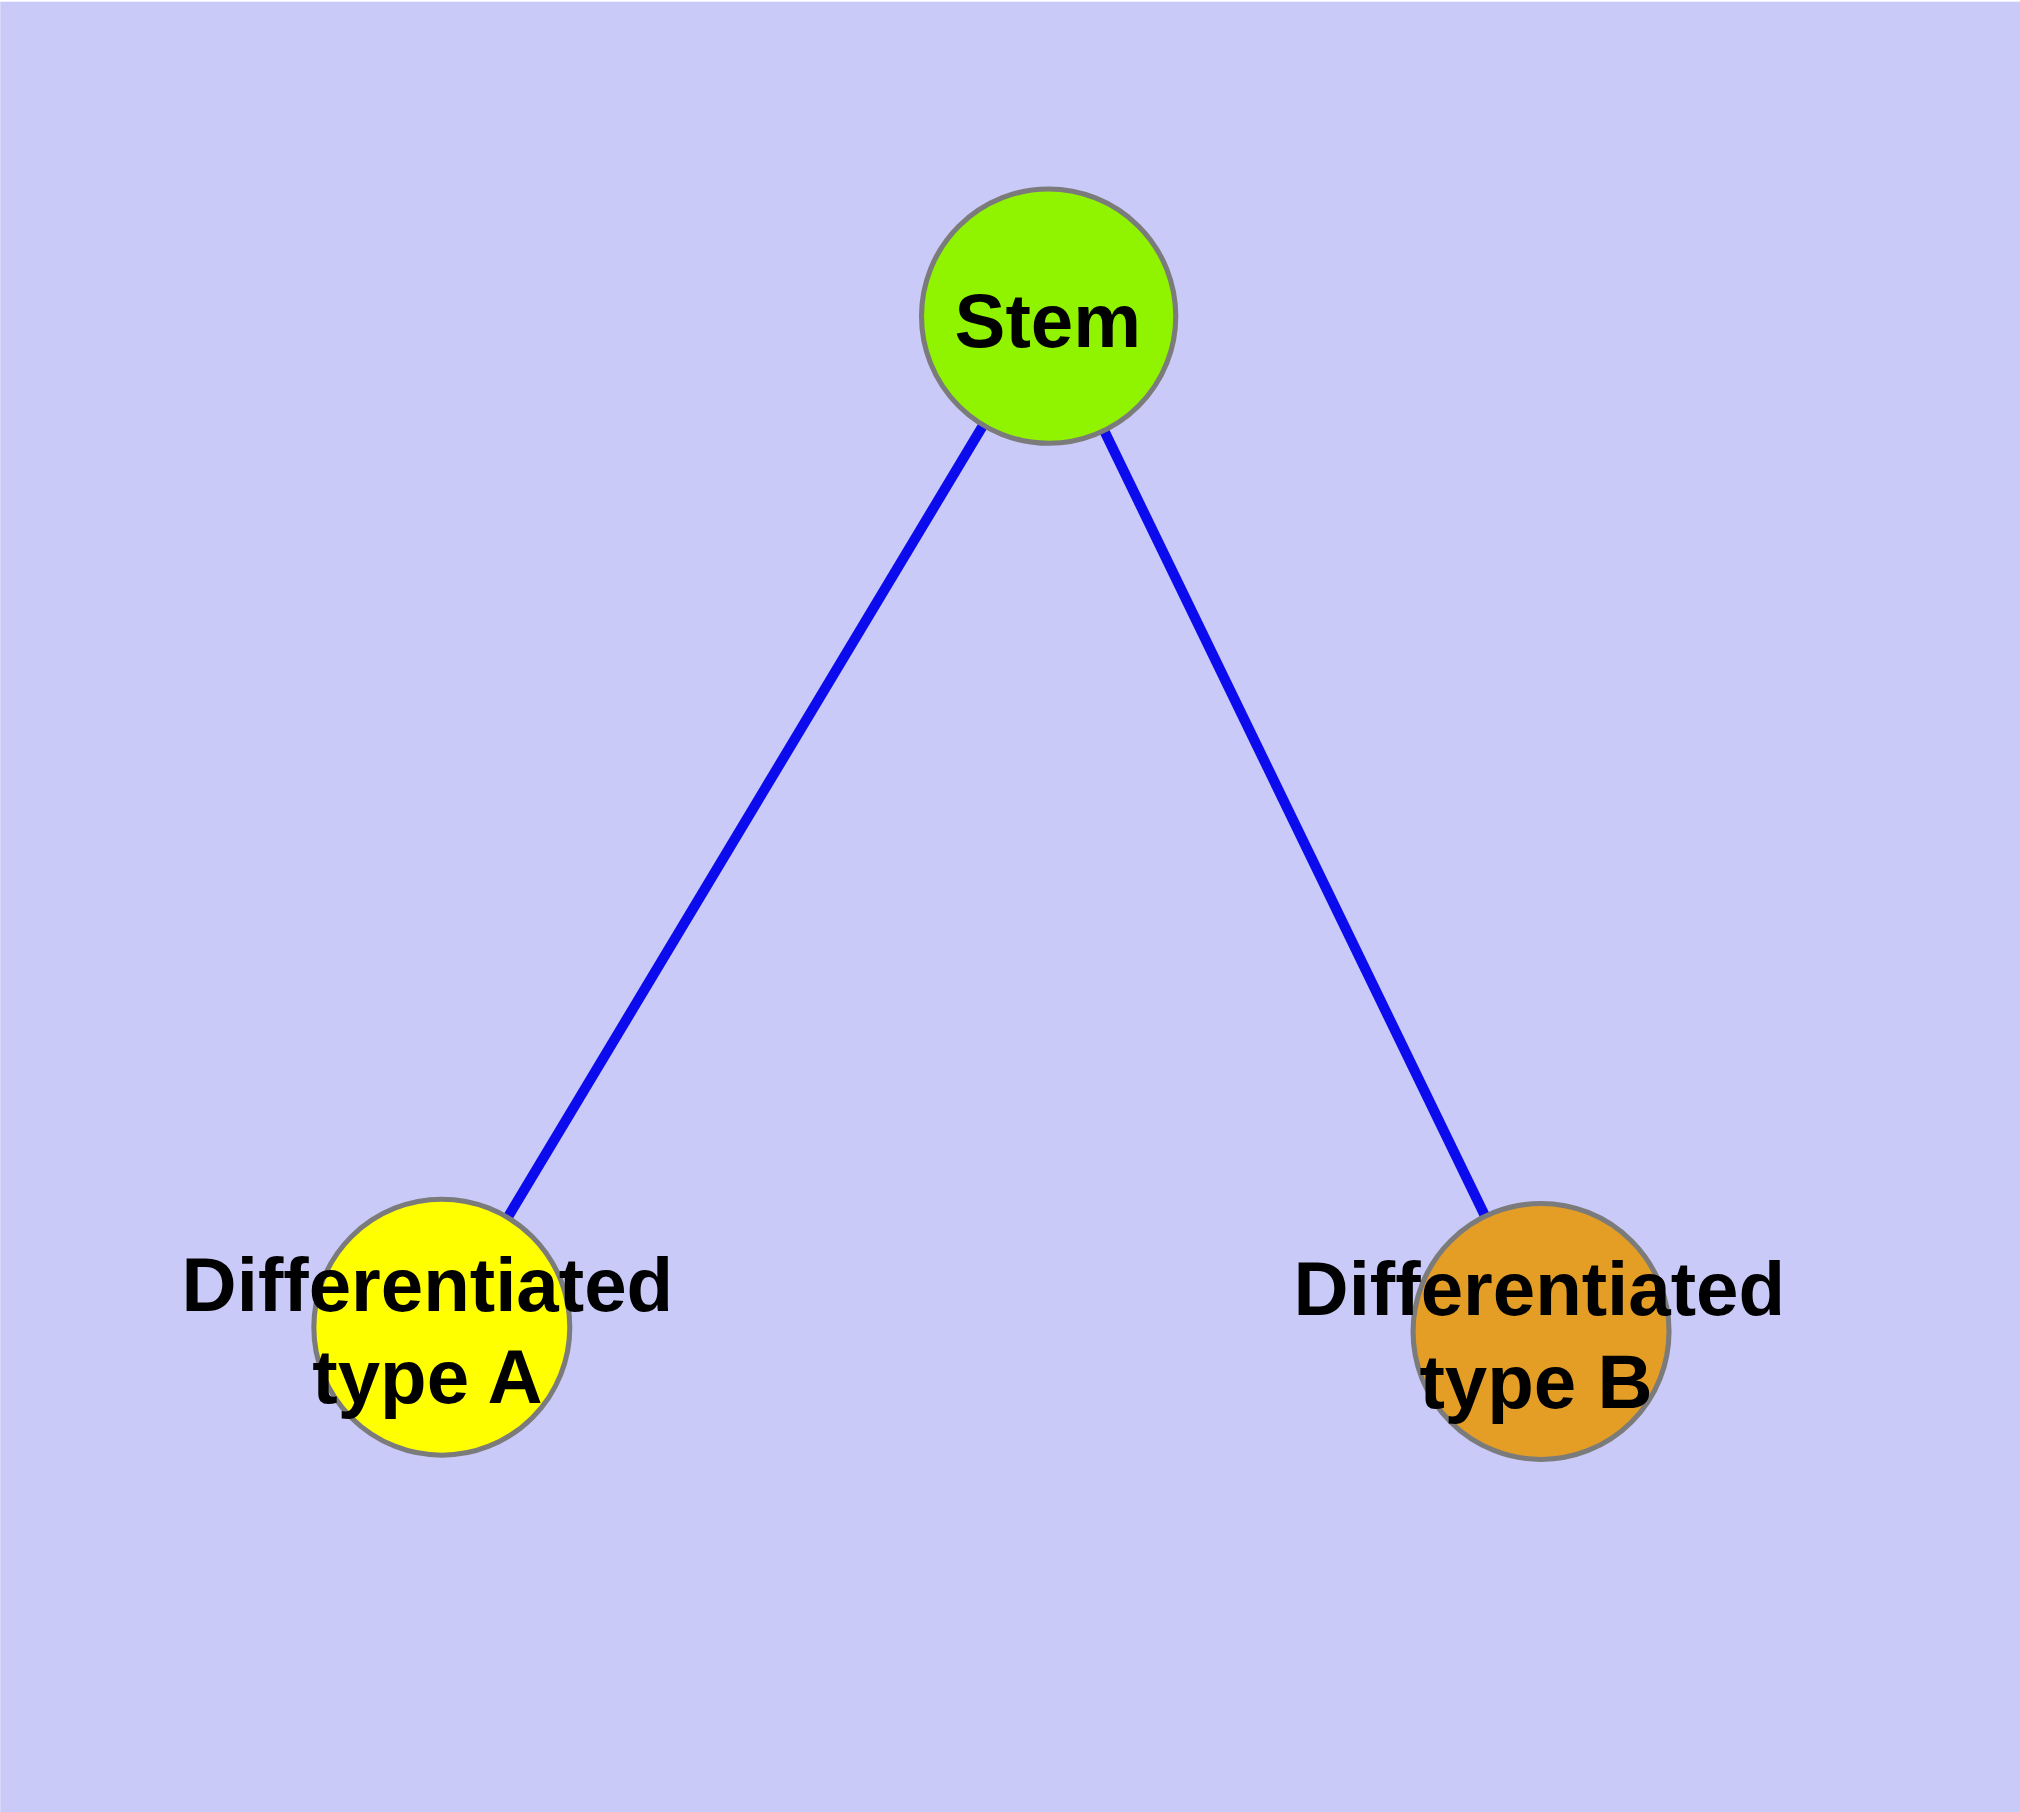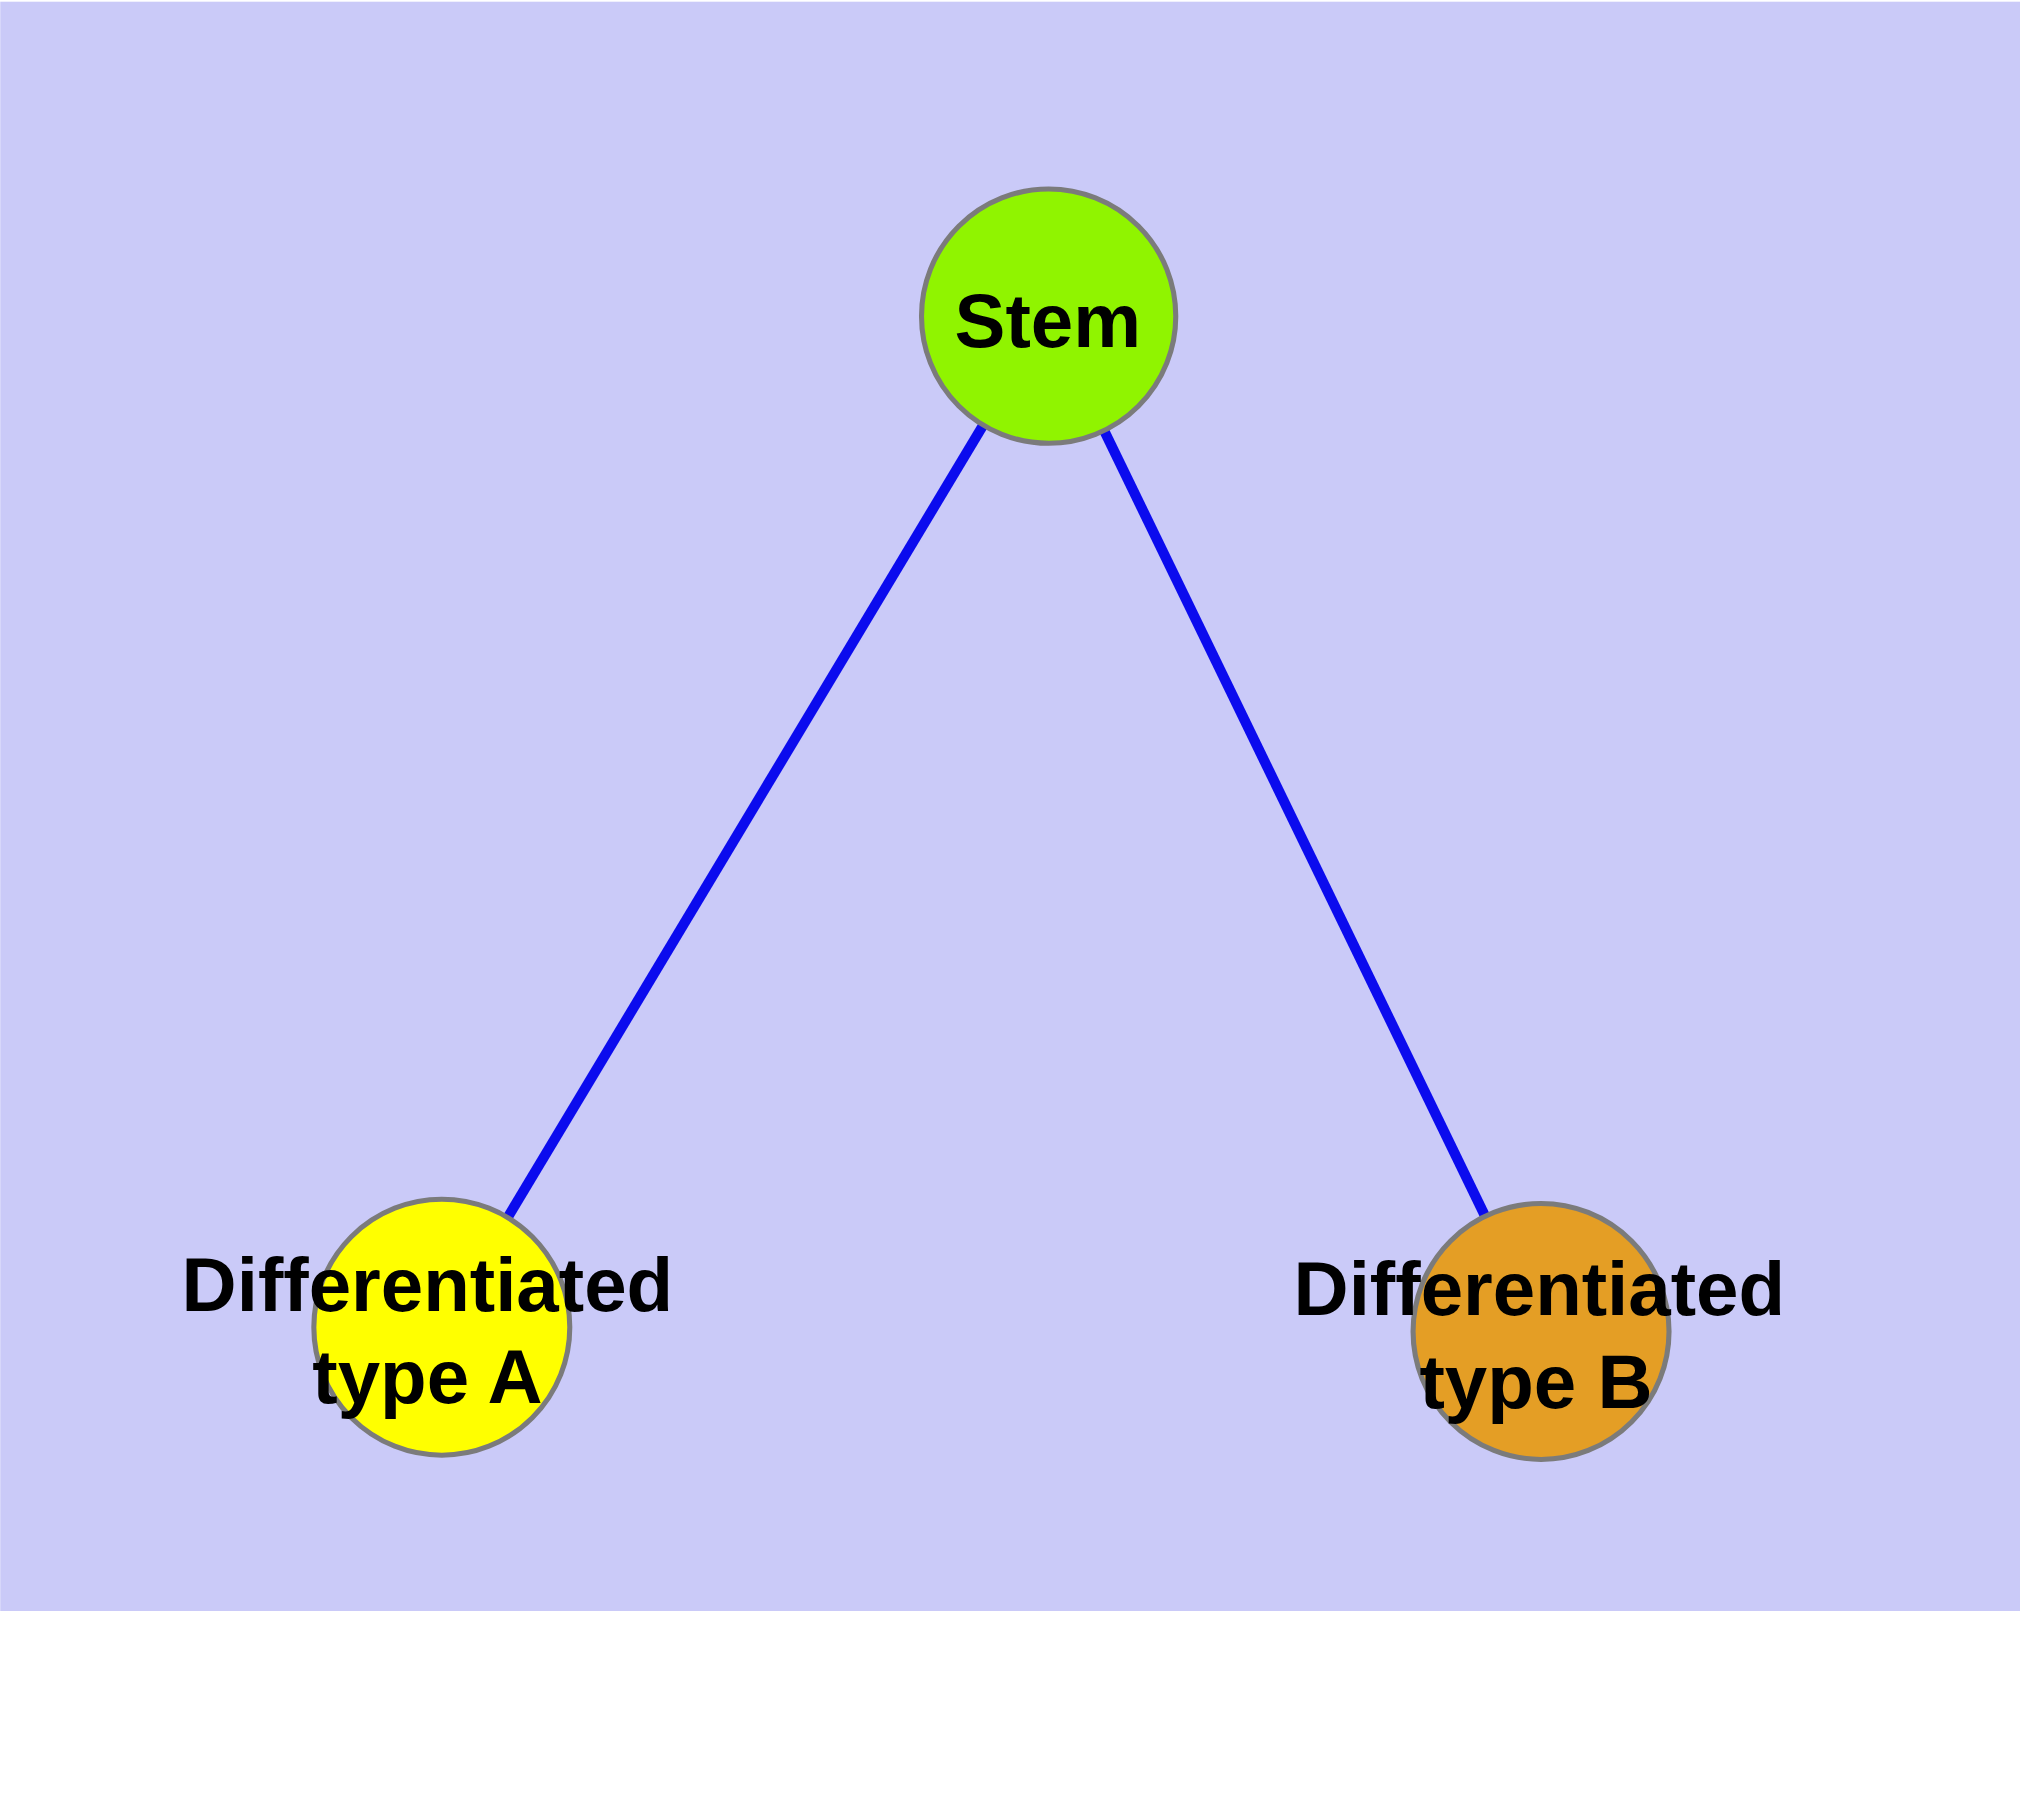--- a/index.html
+++ b/index.html
@@ -2,21 +2,21 @@
 <html style="font-size:13.6px"><head>
 <meta charset="utf-8">
 <style>
   html, body {
     margin: 0;
     padding: 0;
     background: #ffffff;
   }
   .canvas-wrap {
     width: 2021px;
-    height: 1611px;
+    height: 1812px;
     overflow: hidden;
   }
   svg {
     display: block;
   }
   .node-circle {
     stroke-width: 6px;
   }
   .edge-line {
     stroke-width: 12px;

